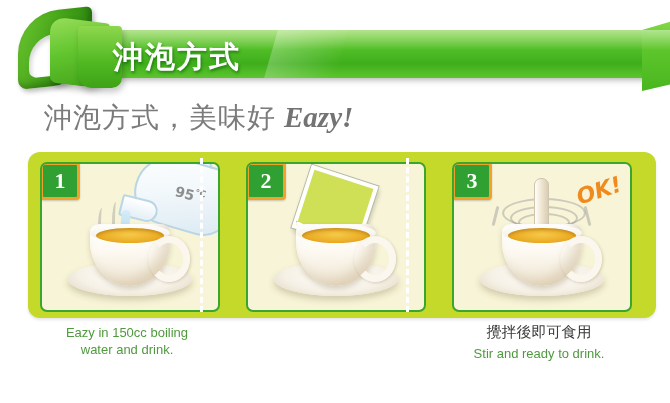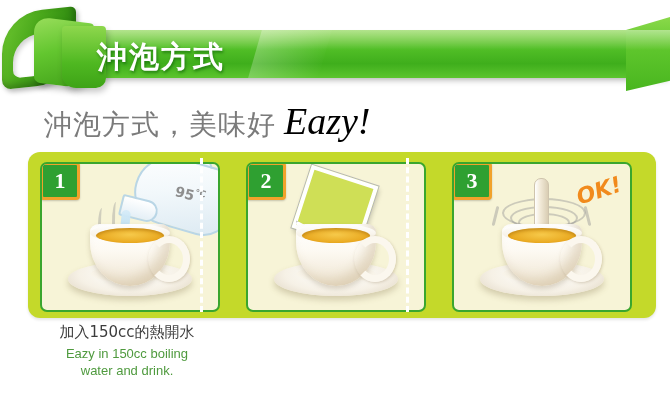--- a/index.html
+++ b/index.html
@@ -4,21 +4,21 @@
 <style>
   html,body{margin:0;padding:0;}
   body{
     width:670px;height:403px;background:#ffffff;overflow:hidden;
     font-family:"Liberation Sans","DejaVu Sans",sans-serif;
     -webkit-font-smoothing:antialiased;
   }
   #page{position:relative;width:670px;height:403px;}
 
   
-  .ribbon-wrap{position:absolute;left:0;top:4px;width:596px;height:86px;}
+  .ribbon-wrap{position:absolute;left:16px;top:4px;width:596px;height:86px;}
   .ribbon-band{
     position:absolute;left:60px;top:26px;width:610px;height:48px;
     background:linear-gradient(180deg,#7cd03a 0%,#52bf27 38%,#3fae1c 70%,#5cc52e 100%);
     box-shadow:0 4px 6px -2px rgba(0,0,0,.30);
   }
   .ribbon-band:after{
     content:"";position:absolute;right:0;top:-13px;width:44px;height:74px;
     background:linear-gradient(180deg,#8ad94a 0%,#5ec52c 45%,#49b61f 100%);
     clip-path:polygon(0 13px,100% 0,100% 86%,0 100%);
   }
@@ -67,21 +67,21 @@
   }
 
   
   .subtitle{
     position:absolute;left:44px;top:99px;
     font-size:28px;color:#7b7b7b;letter-spacing:1px;white-space:nowrap;
     font-family:"DejaVu Sans","Liberation Sans",sans-serif;
   }
   .subtitle .eazy{
     font-family:"Liberation Serif","DejaVu Serif",serif;
-    font-style:italic;font-weight:normal;color:#000000;font-size:38px;
+    font-style:italic;font-weight:bold;color:#737373;font-size:29px;
     margin-left:8px;letter-spacing:0;
   }
 
   
   .strip{
     position:absolute;left:28px;top:152px;width:628px;height:166px;
     background:#c4d92a;border-radius:12px;
     box-shadow:0 2px 3px rgba(0,0,0,.10);
   }
   .panel{
@@ -320,24 +320,27 @@
           <div class="handle"></div>
         </div>
       </div>
     </div>
   </div>
 
   <div class="dash d1"></div>
   <div class="dash d2"></div>
 
   <div class="caption c1">
-    <div class="cap-zh">加入150cc的熱開水</div>
     <div class="cap-en">
       <div>Eazy in 150cc boiling</div>
       <div>water and drink.</div>
     </div>
   </div>
 
 
   <div class="caption c3">
+    <div class="cap-zh">攪拌後即可食用</div>
+    <div class="cap-en">
+      <div>Stir and ready to drink.</div>
+    </div>
   </div>
 
 </div>
 
 </body></html>

